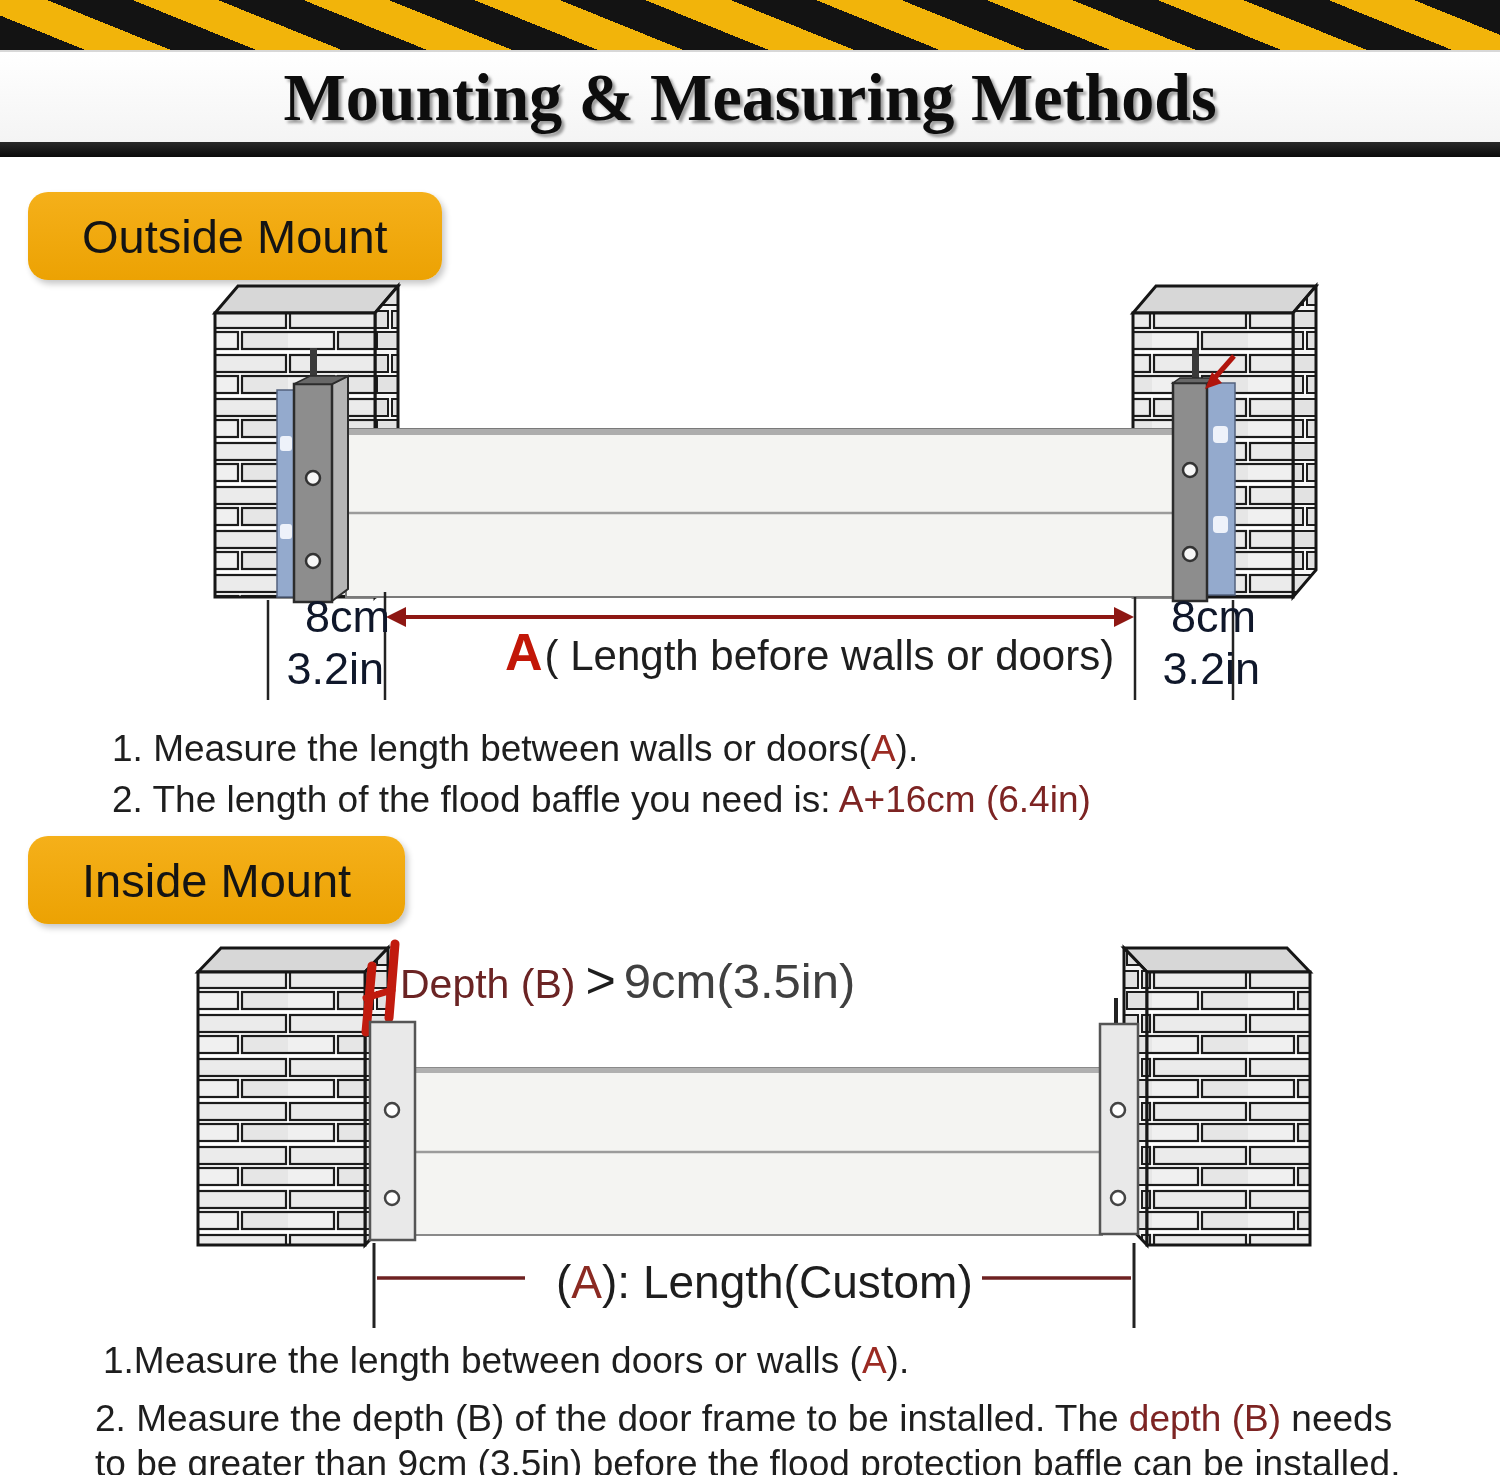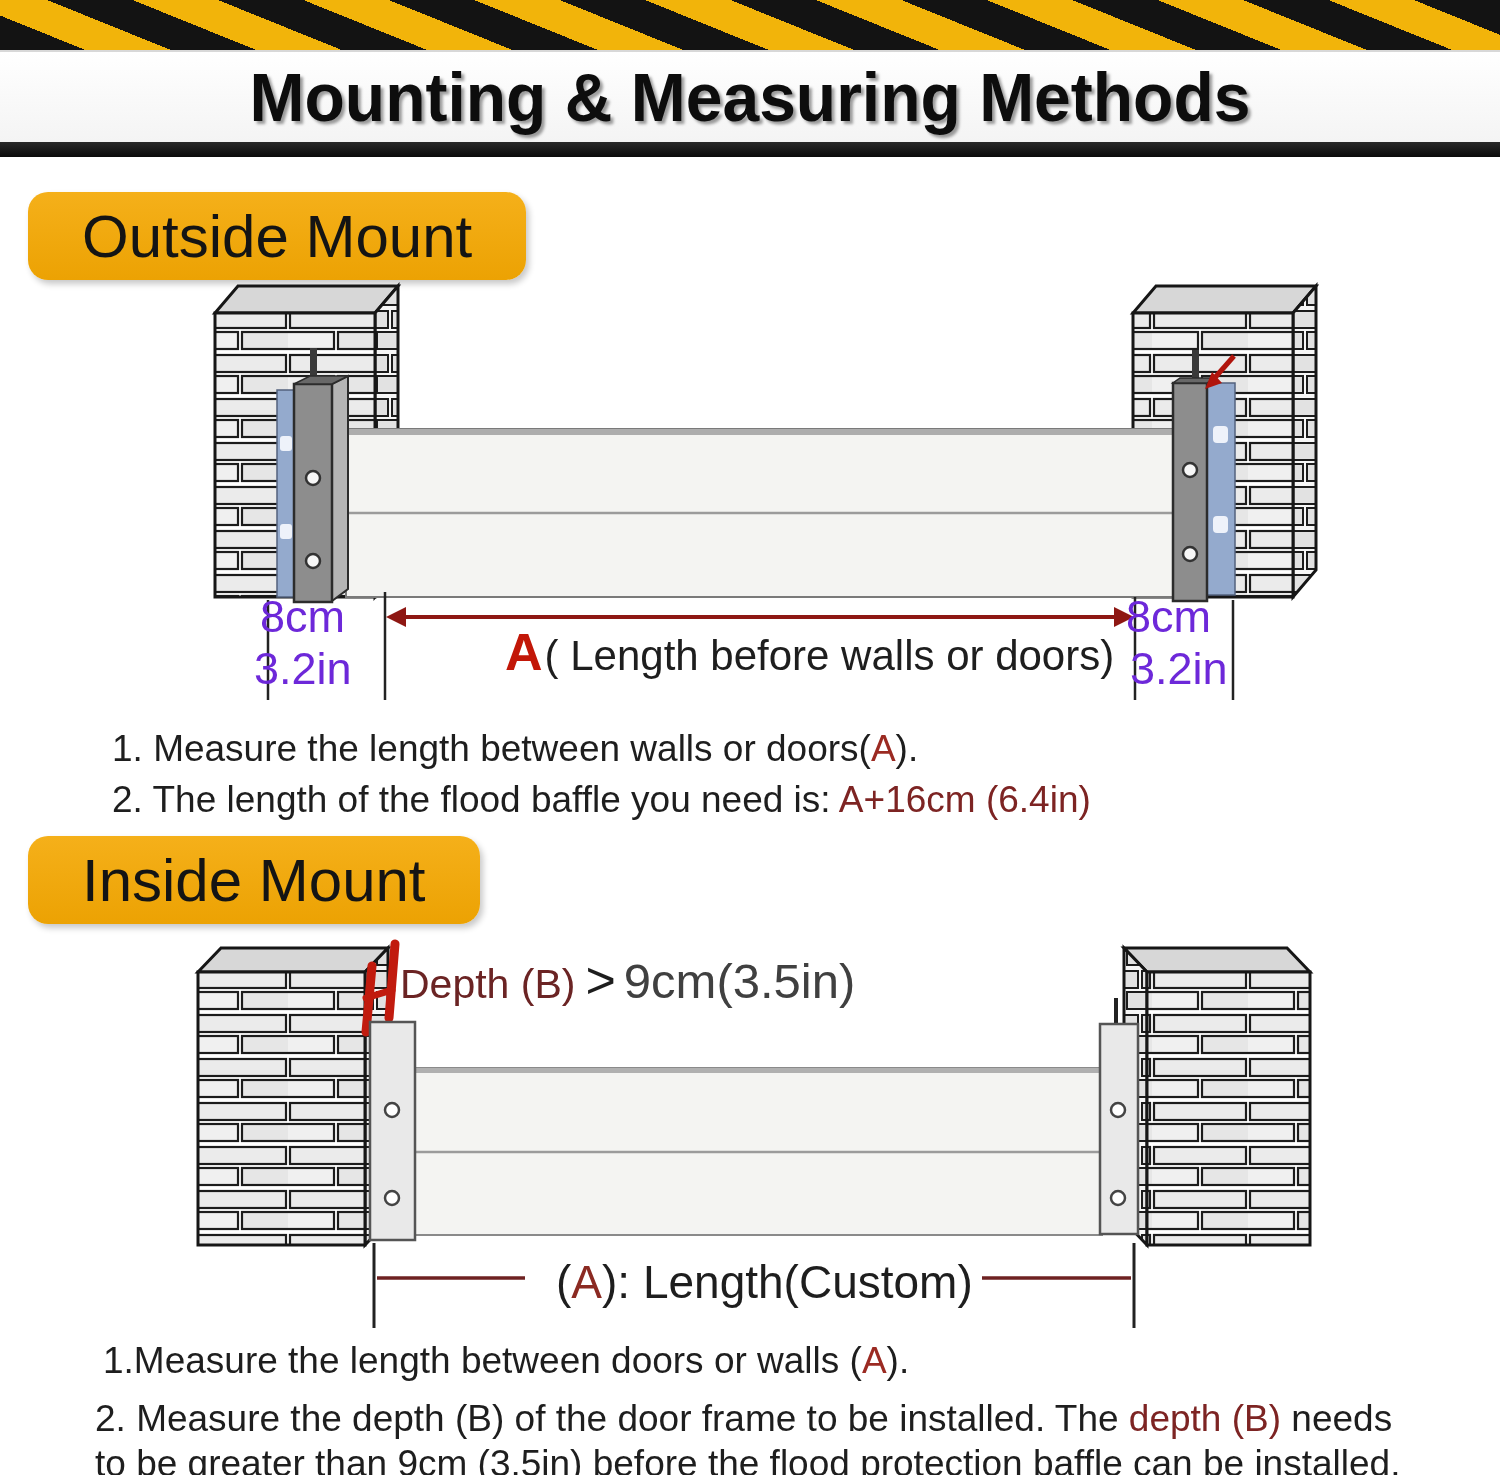--- a/index.html
+++ b/index.html
@@ -10,43 +10,43 @@
     color:#1c1c1c;
   }
   .hazard{
     position:absolute;left:0;top:0;width:1500px;height:50px;
     background:repeating-linear-gradient(22deg,#131313 0 32px,#f2b40a 32px 64px);
     border-bottom:2px solid #d8d8d8;
   }
   .title-band{
     position:absolute;left:0;top:52px;width:1500px;height:90px;
     background:linear-gradient(180deg,#ffffff 0%,#f4f4f4 100%);
-    display:flex;align-items:center;justify-content:center;
+    display:flex;align-items:center;justify-content:center;font-family:Liberation Serif, serif;
   }
   .page-title{
     font-size:66px;font-weight:bold;letter-spacing:0px;color:#0d0d0d;
     text-shadow:3px 3px 3px rgba(0,0,0,0.38);
     white-space:nowrap;transform:scaleY(1.04);
   }
   .title-bar{
     position:absolute;left:0;top:142px;width:1500px;height:15px;
     background:linear-gradient(180deg,#2a2a2a,#0b0b0b);
   }
   .badge{
     position:absolute;left:28px;height:88px;
     background:linear-gradient(180deg,#f5b01a 0%,#eca203 100%);
     border-radius:20px;display:flex;align-items:center;justify-content:center;
     padding:0 54px;box-shadow:3px 4px 6px rgba(0,0,0,0.22);
   }
-  .badge span{font-size:60px;color:#141414;white-space:nowrap;}
+  .badge span{font-size:47px;color:#141414;white-space:nowrap;}
   .badge-outside{top:192px;}
   .badge-inside{top:836px;text-align:right;}
 
   .lbl{position:absolute;white-space:nowrap;}
-  .dim{font-size:45px;color:#6d28d9;text-align:left;width:130px;}
+  .dim{font-size:45px;color:#0f172a;text-align:right;width:130px;}
   .span-label{display:flex;align-items:baseline;font-size:42px;color:#1e1e1e;}
   .span-label .redA{font-size:52px;font-weight:900;color:#c21708;margin-right:2px;}
 
   .instr{font-size:37px;color:#1e1e1e;}
   .instr .red{color:#7d2423;}
   .instr .redA{color:#9b2a22;}
 
   .depth-label{display:flex;align-items:baseline;}
   .depth-label .d1{font-size:41px;color:#6b2424;}
   .depth-label .gt{font-size:52px;color:#1d1d1d;margin:0 8px 0 10px;}

